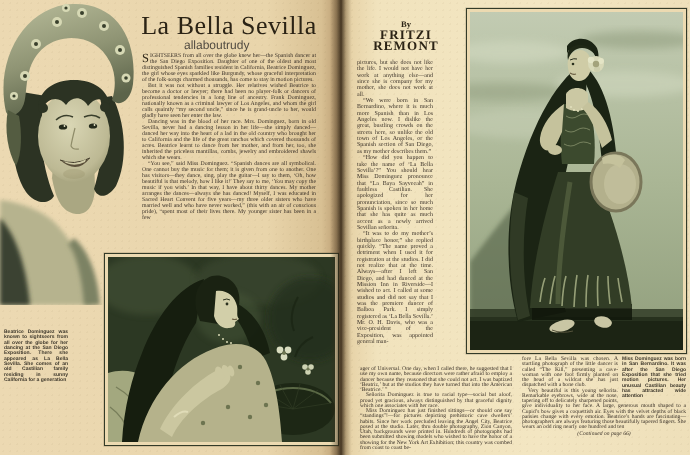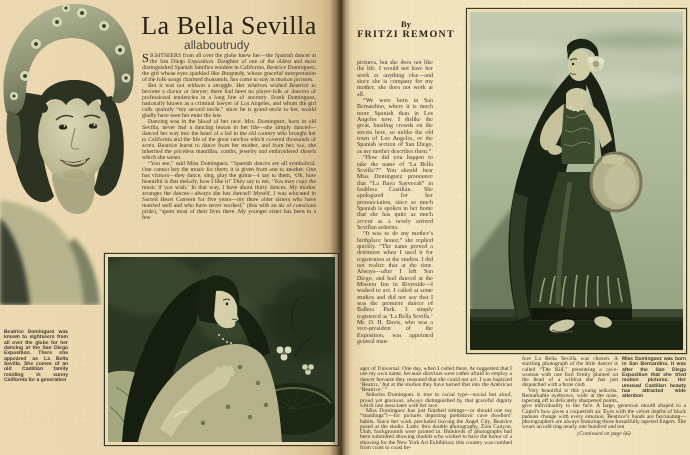--- a/index.html
+++ b/index.html
@@ -60,21 +60,21 @@
   }
   .photo-frame svg { display:block; }
   .frame-bottom-left { left:104px; top:253px; }
 
   
   .byline {
     position:absolute; left:12px; top:20px; width:104px; text-align:center;
     color:#2b2315; font-weight:bold;
   }
   .byline .by { font-size:8.5px; line-height:9px; }
-  .byline .author { font-size:10px; line-height:11px; letter-spacing:1.2px; }
+  .byline .author { font-size:13px; line-height:11px; letter-spacing:1.2px; }
   .tcol { position:absolute; text-align:justify; color:#3a3128; }
   .col-narrow { left:15px; top:60px; width:76px; font-size:6px; line-height:6.35px; }
   .frame-right { left:124px; top:8px; }
   .col-a { left:18px; top:367px; width:152px; font-size:5.6px; line-height:5.25px; }
   .col-b { left:180px; top:357px; width:164px; font-size:5.6px; line-height:5.25px; }
   .caption-right { float:right; width:64px; margin:0 0 2px 4px; }
   .continued { text-align:center; font-style:italic; margin-top:1.5px; font-size:5.6px; }
 </style>
 </head>
 <body>

